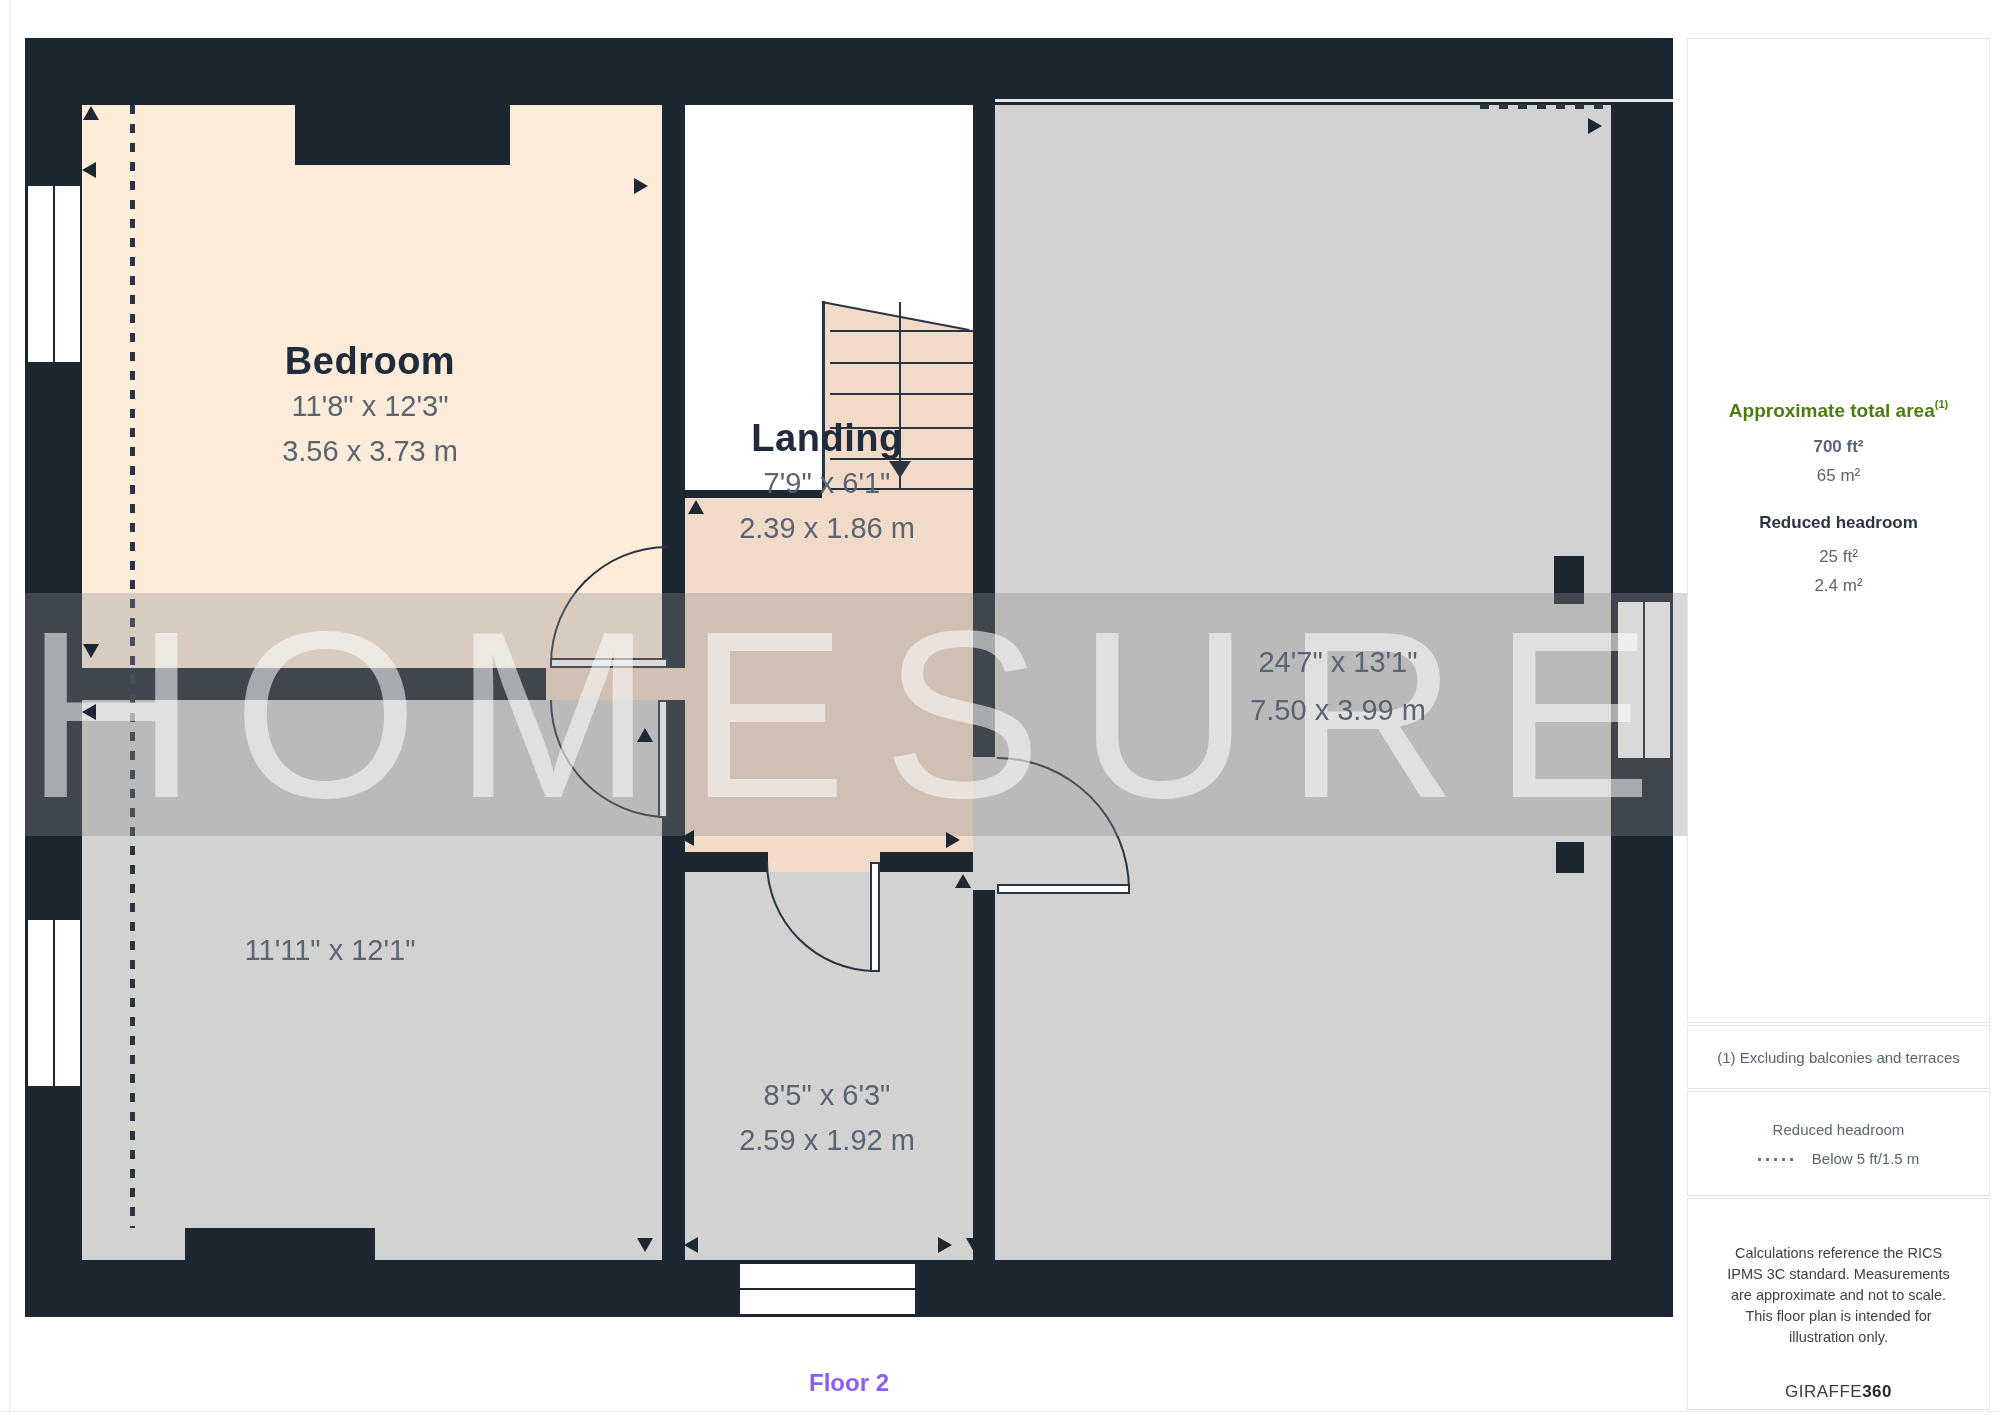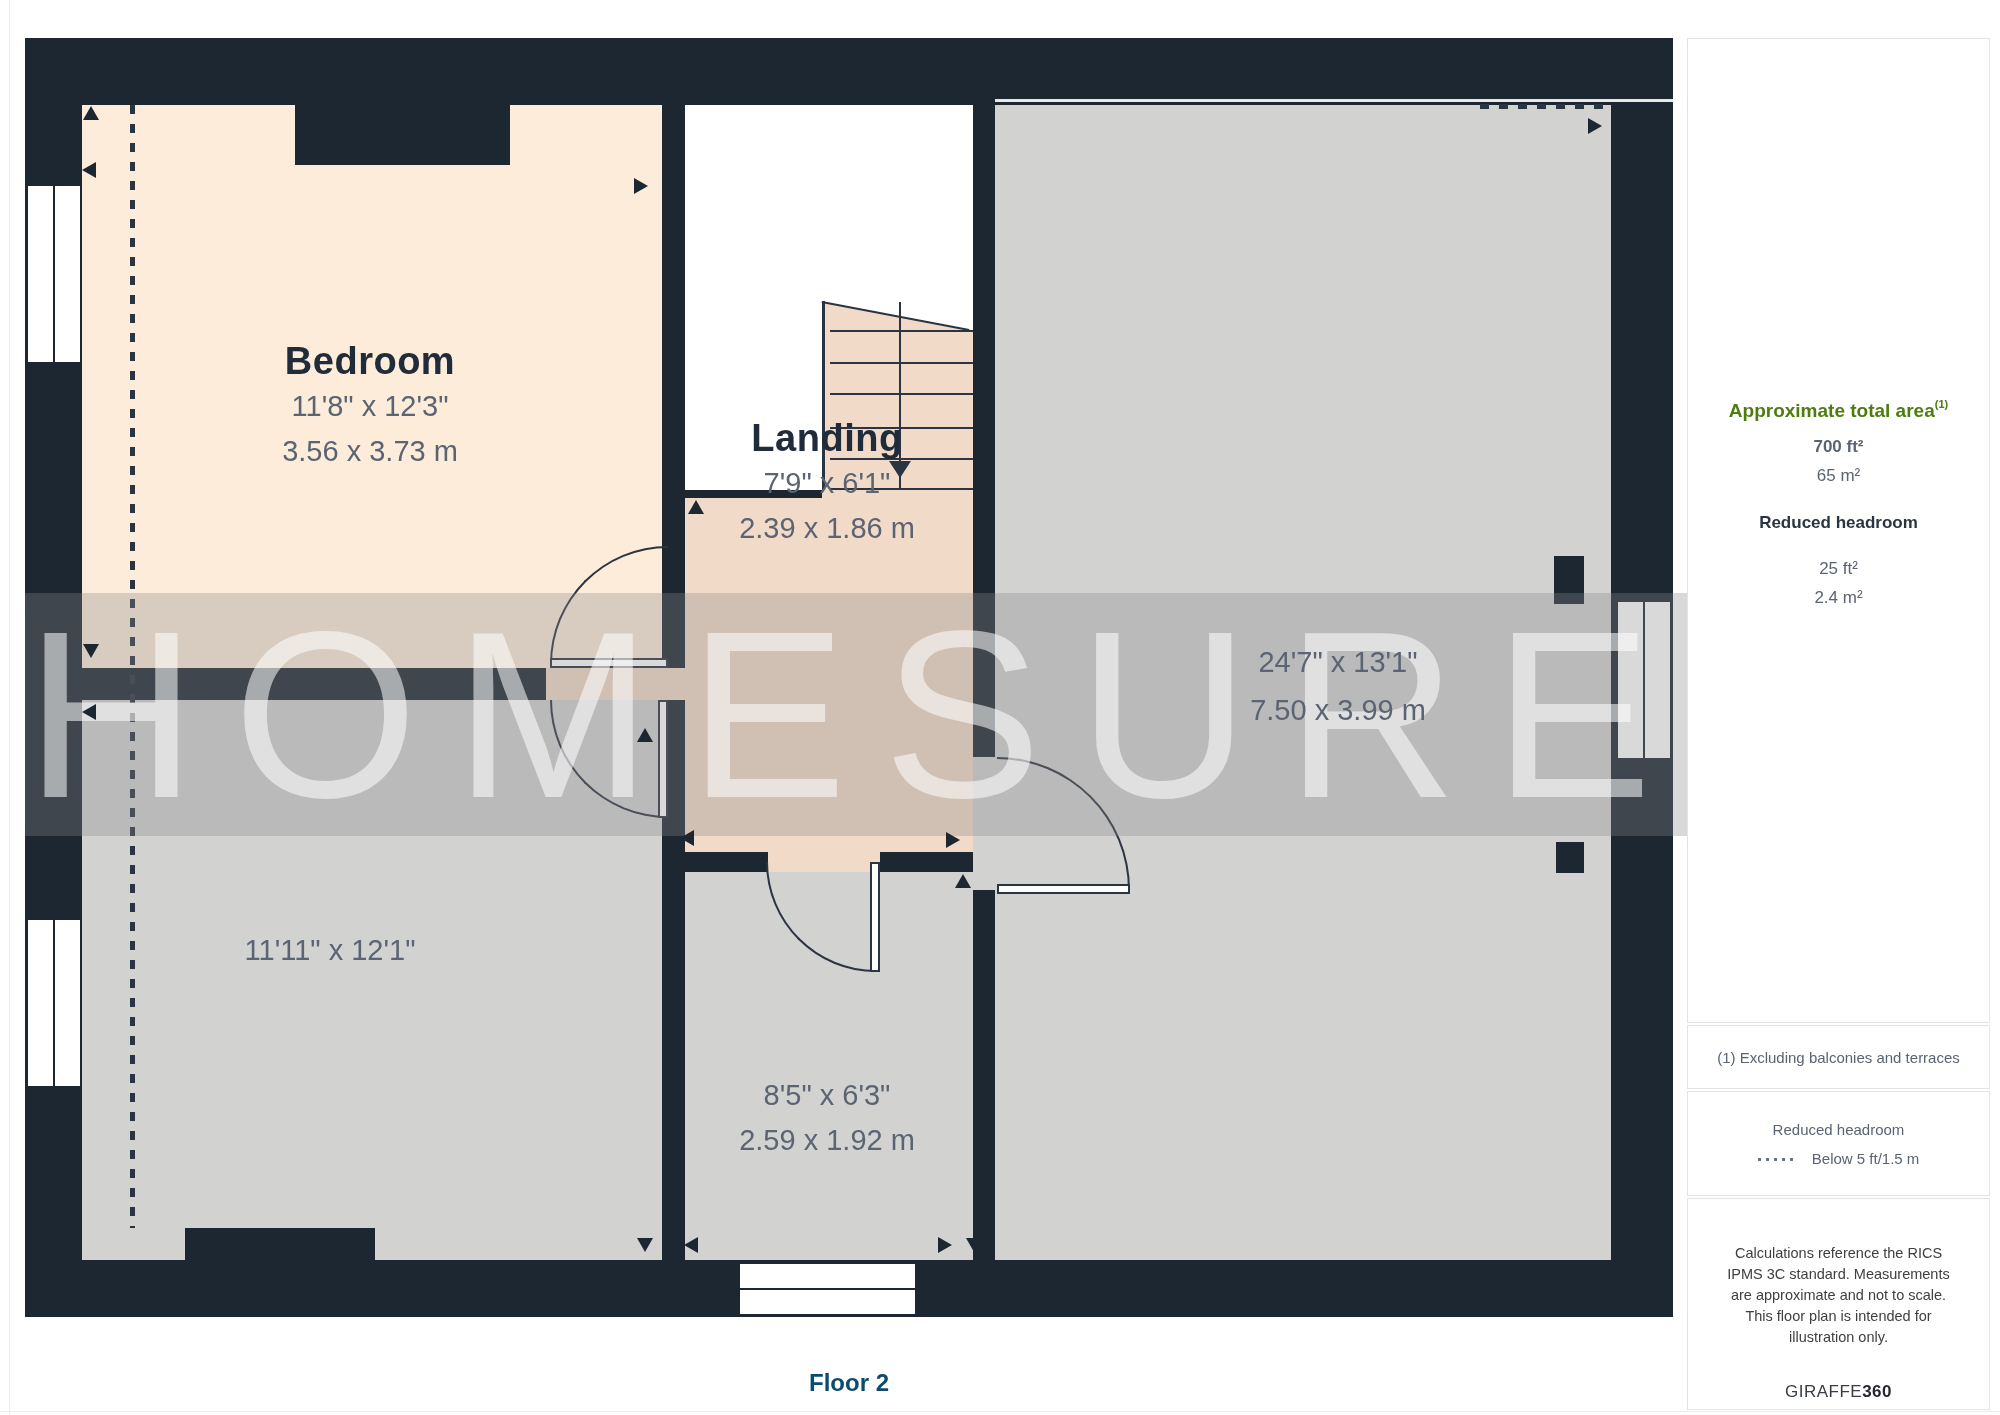--- a/index.html
+++ b/index.html
@@ -48,21 +48,21 @@
   .side-box{position:absolute;left:1687px;width:303px;background:#ffffff;border:1px solid #e4e4e4;box-sizing:border-box;text-align:center;color:#5b6472;}
   .side-title{font-size:19px;font-weight:700;color:#4d7c0f;line-height:26px;}
   .side-sub{font-size:17px;font-weight:700;color:#2b3541;line-height:26px;}
   .side-val{font-size:17px;line-height:29px;color:#5b6472;}
   .sup{font-size:11px;vertical-align:9px;}
   .note{font-size:15px;color:#5b6472;}
   .legend-dash{display:inline-block;width:40px;height:3px;background:repeating-linear-gradient(90deg,#6b7480 0 3px,transparent 3px 8px);vertical-align:middle;}
   #disclaimer{font-size:14.5px;line-height:21px;color:#404040;width:240px;margin:0 auto;}
   #brand{margin-top:34px;font-size:17px;color:#383d43;letter-spacing:.5px;}
   #brand b{font-weight:700;color:#24282d;}
-  #floor-label{position:absolute;left:25px;width:1648px;top:1369px;text-align:center;font-size:24px;font-weight:700;color:#0c4a6e;}
+  #floor-label{position:absolute;left:25px;width:1648px;top:1369px;text-align:center;font-size:24px;font-weight:700;color:#8b5cf6;}
   .frame-line{position:absolute;background:#ececec;}
 </style>
 </head>
 <body>
 
 <div id="plan">
 
   <div class="room" style="left:57px;top:67px;width:580px;height:563px;background:#fcecd9;"></div>
   <div class="wallpatch" style="left:270px;top:67px;width:215px;height:60px;"></div>
 
@@ -170,21 +170,21 @@
 </div>
 
 <div class="side-box" style="top:38px;height:985px;">
   <div style="padding-top:352px;">
     <div class="side-title">
       <span>Approximate total area</span><span class="sup">(1)</span>
     </div>
     <div class="side-val" style="margin-top:8px;font-weight:bold;">700 ft²</div>
     <div class="side-val">65 m²</div>
     <div class="side-sub" style="margin-top:20px;">Reduced headroom</div>
-    <div class="side-val" style="margin-top:18px;">25 ft²</div>
+    <div class="side-val" style="margin-top:6px;">25 ft²</div>
     <div class="side-val">2.4 m²</div>
   </div>
 </div>
 
 <div class="side-box" style="top:1025px;height:64px;display:flex;align-items:center;justify-content:center;">
   <div class="note">(1) Excluding balconies and terraces</div>
 </div>
 
 <div class="side-box" style="top:1091px;height:105px;display:flex;flex-direction:column;align-items:center;justify-content:center;gap:12px;">
   <div class="note">Reduced headroom</div>

